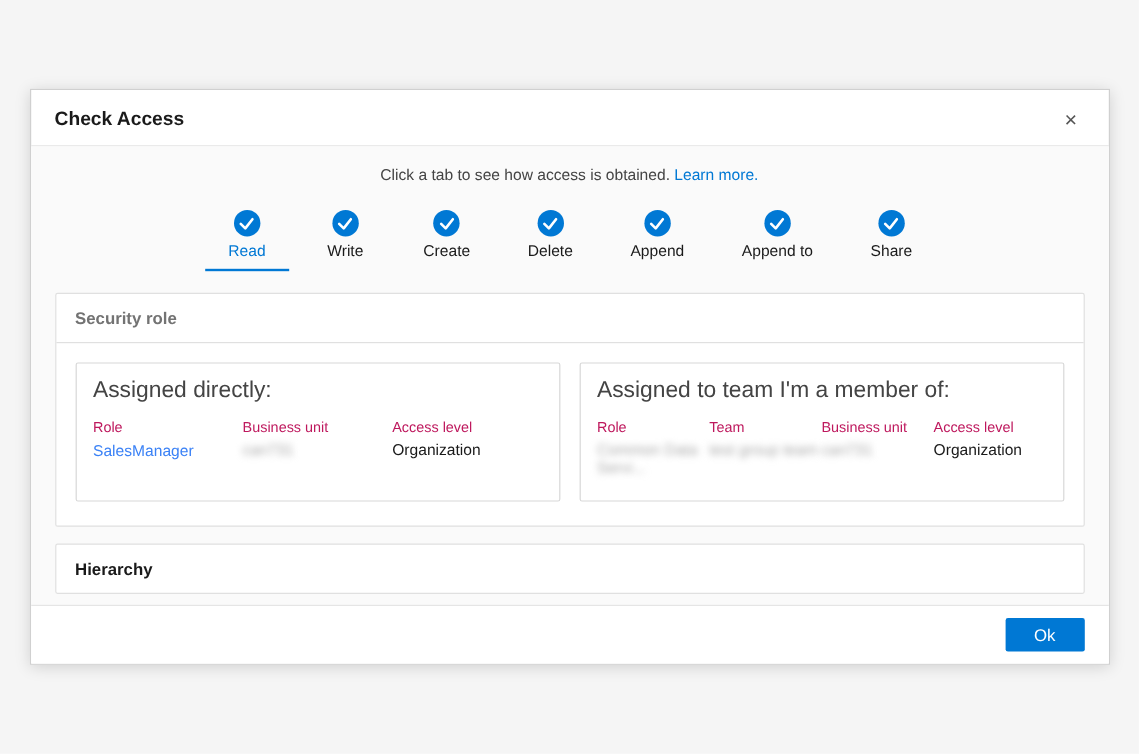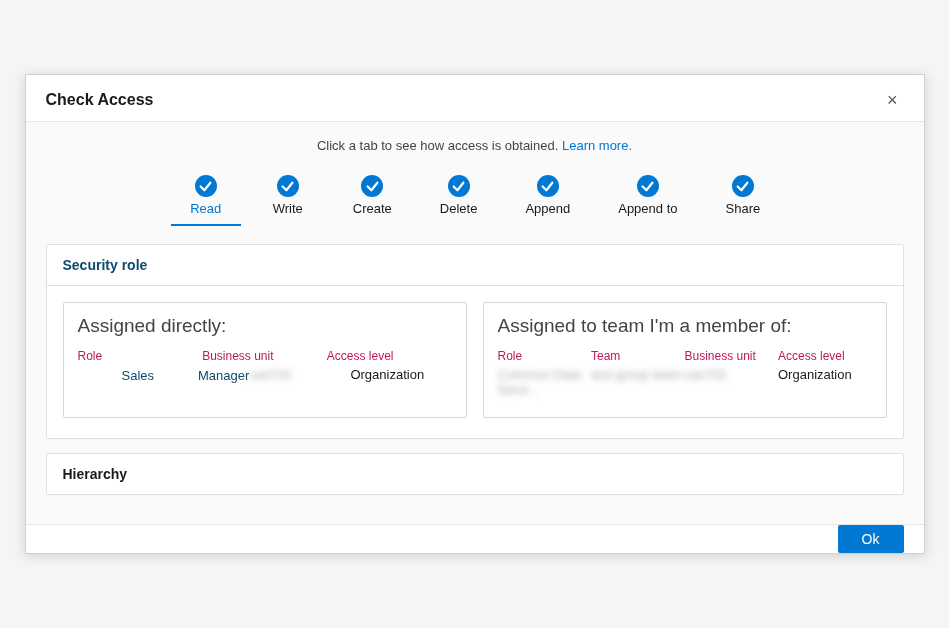--- a/index.html
+++ b/index.html
@@ -105,21 +105,21 @@
     }
     .section-box {
       background: #fff;
       border: 1px solid #e0e0e0;
       border-radius: 2px;
       margin-bottom: 14px;
     }
     .section-title {
       font-size: 14px;
       font-weight: 600;
-      color: #0c4a6e;
+      color: #737373;
       padding: 12px 16px;
       border-bottom: 1px solid #e0e0e0;
     }
     .section-content {
       padding: 16px 16px 20px 16px;
       display: flex;
       gap: 16px;
     }
     .assigned-box {
       flex: 1;
@@ -135,23 +135,22 @@
     .col-header {
       font-size: 12px;
       color: #be185d;
       font-weight: 400;
     }
     .col-value {
       font-size: 13px;
       color: #1a1a1a;
     }
     .col-value.link {
-      color: #0c4a6e;
+      color: #3b82f6;
       cursor: pointer;
-      margin-left: 44px;
     }
     .col-value.blurred {
       color: #aaa;
       filter: blur(3px);
       user-select: none;
     }
     
     .direct-table { width: 100%; }
     .direct-table .row { display: flex; gap: 0; margin-bottom: 4px; }
     .direct-table .cell { flex: 1; }
@@ -166,21 +165,21 @@
     }
     .hierarchy-title {
       font-size: 14px;
       font-weight: 600;
       color: #1a1a1a;
       padding: 12px 16px;
     }
     .dialog-footer {
       display: flex;
       justify-content: flex-end;
-      padding: 0 20px;
+      padding: 10px 20px;
       background: #fff;
       border-top: 1px solid #e5e5e5;
       position: absolute;
       bottom: 0;
       right: 0;
       left: 0;
     }
     .ok-btn {
       background: #0078d4;
       color: #fff;

